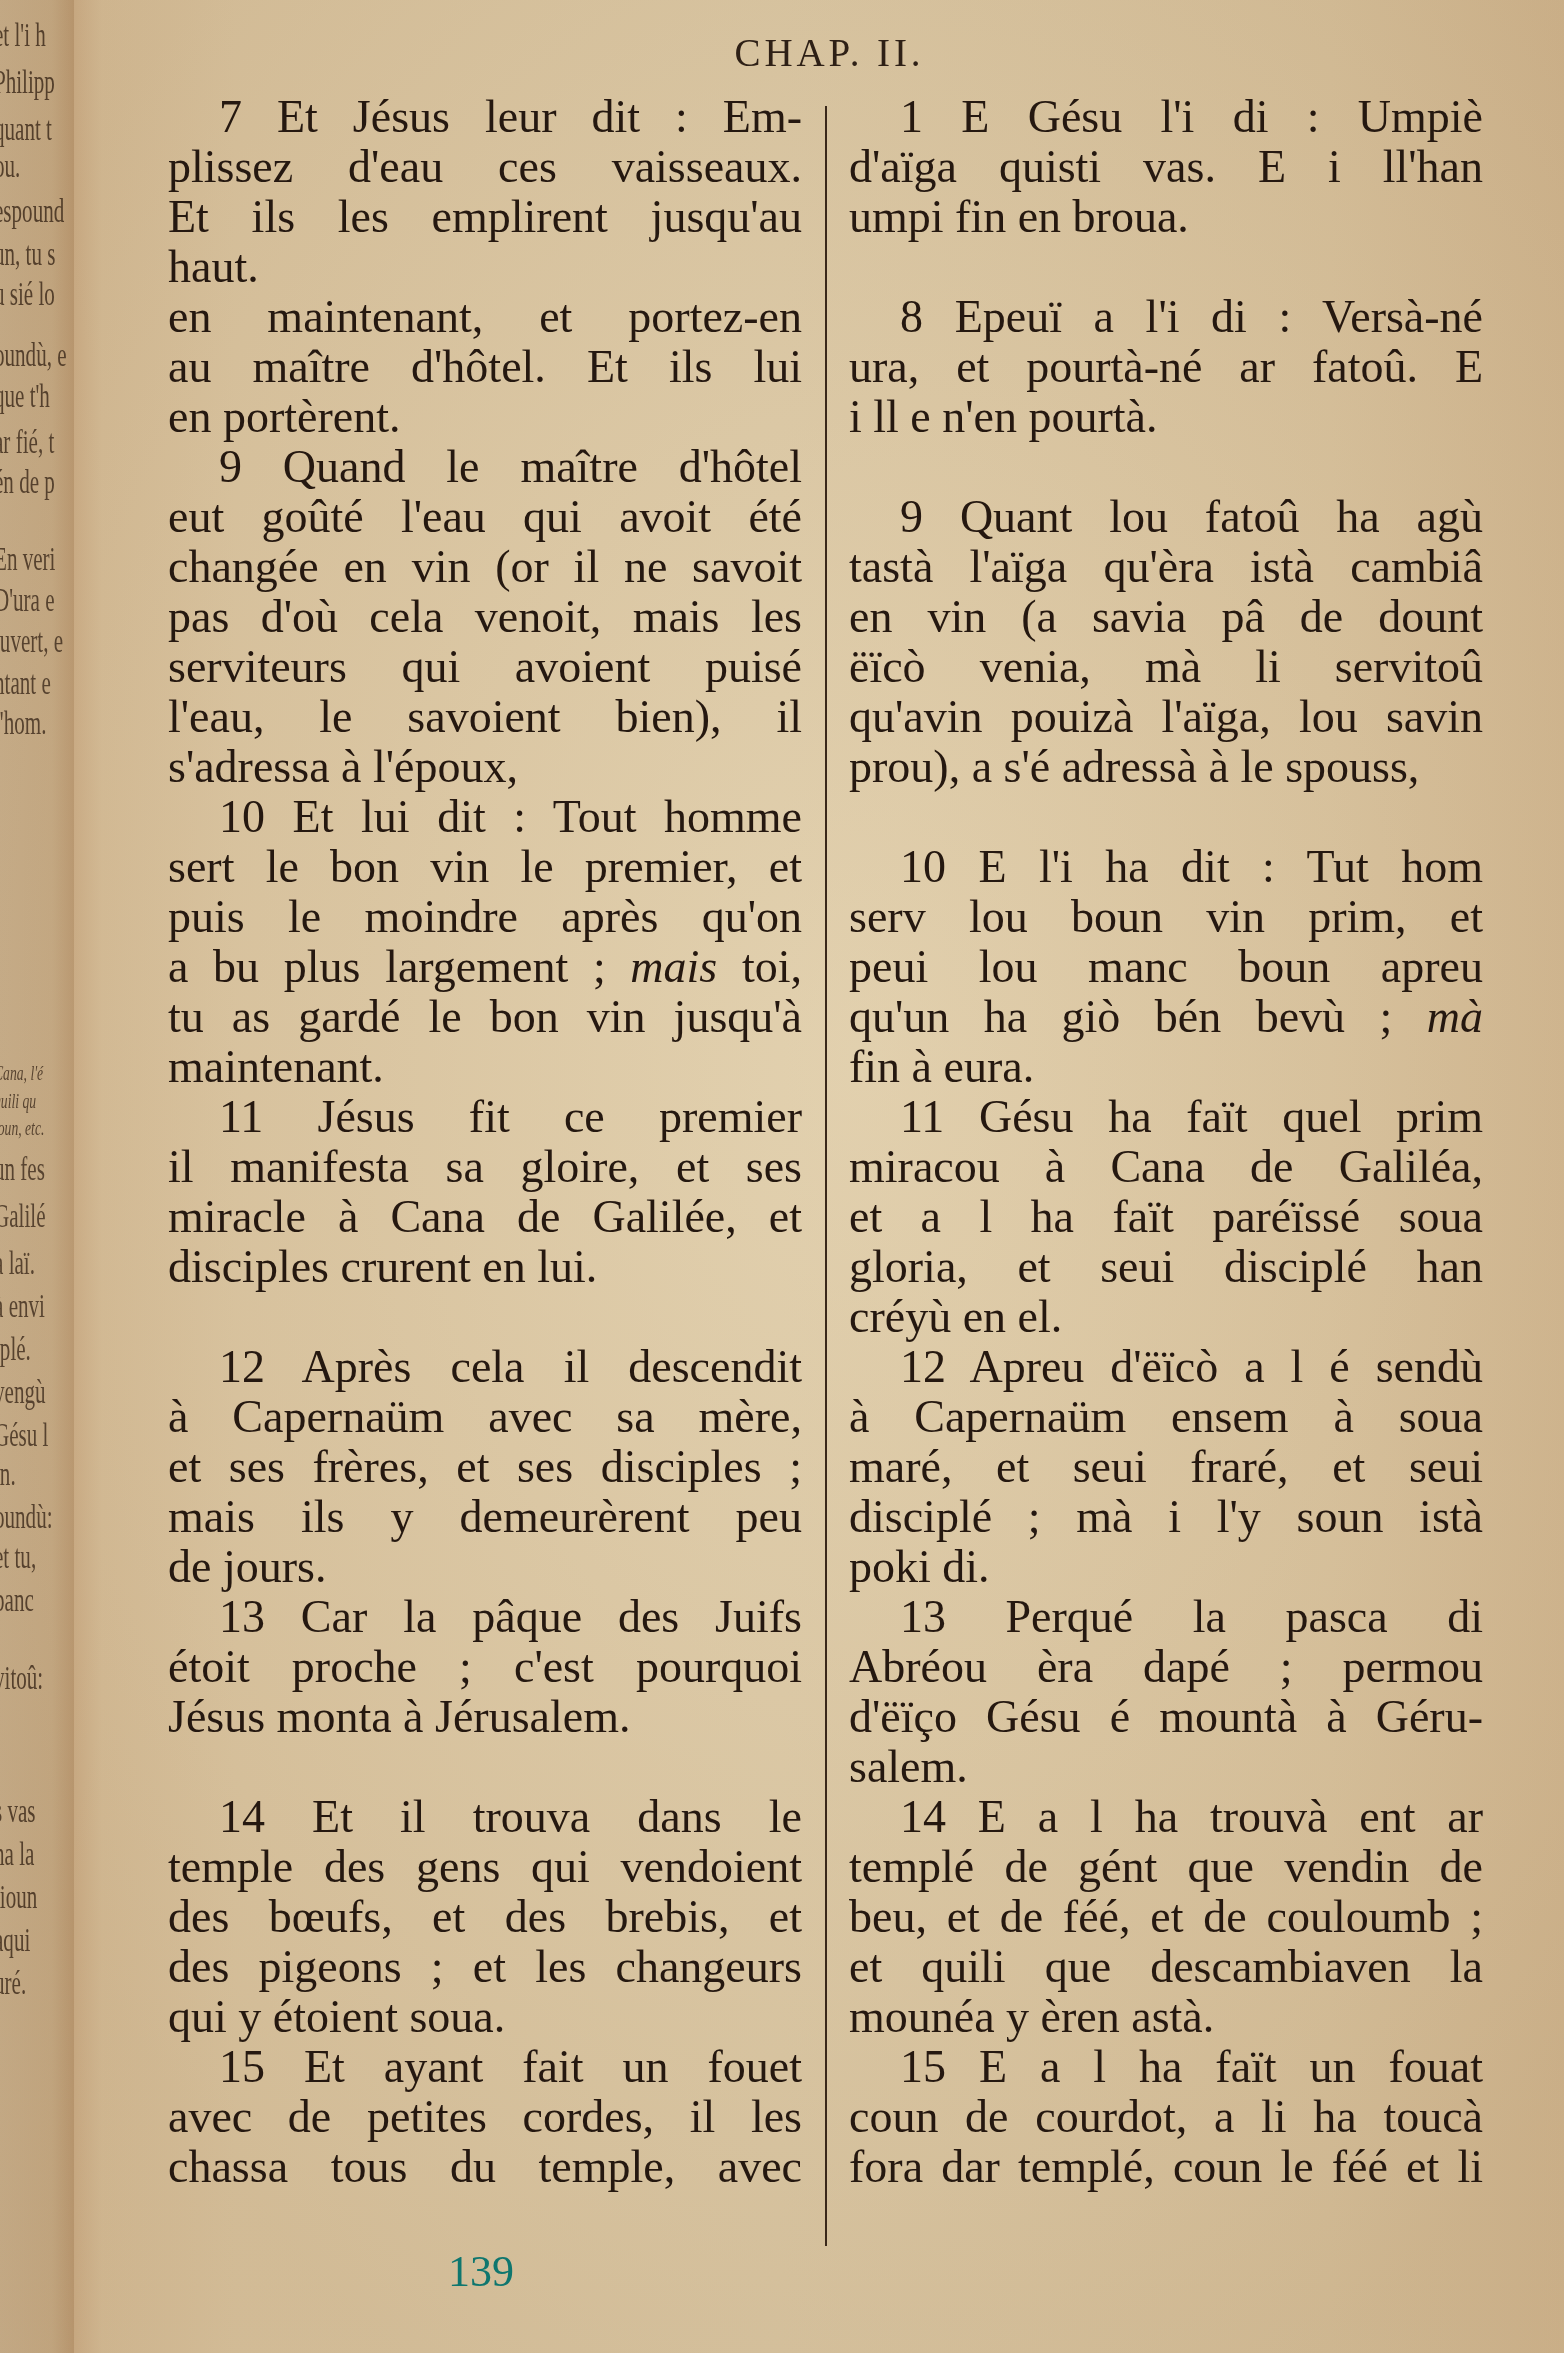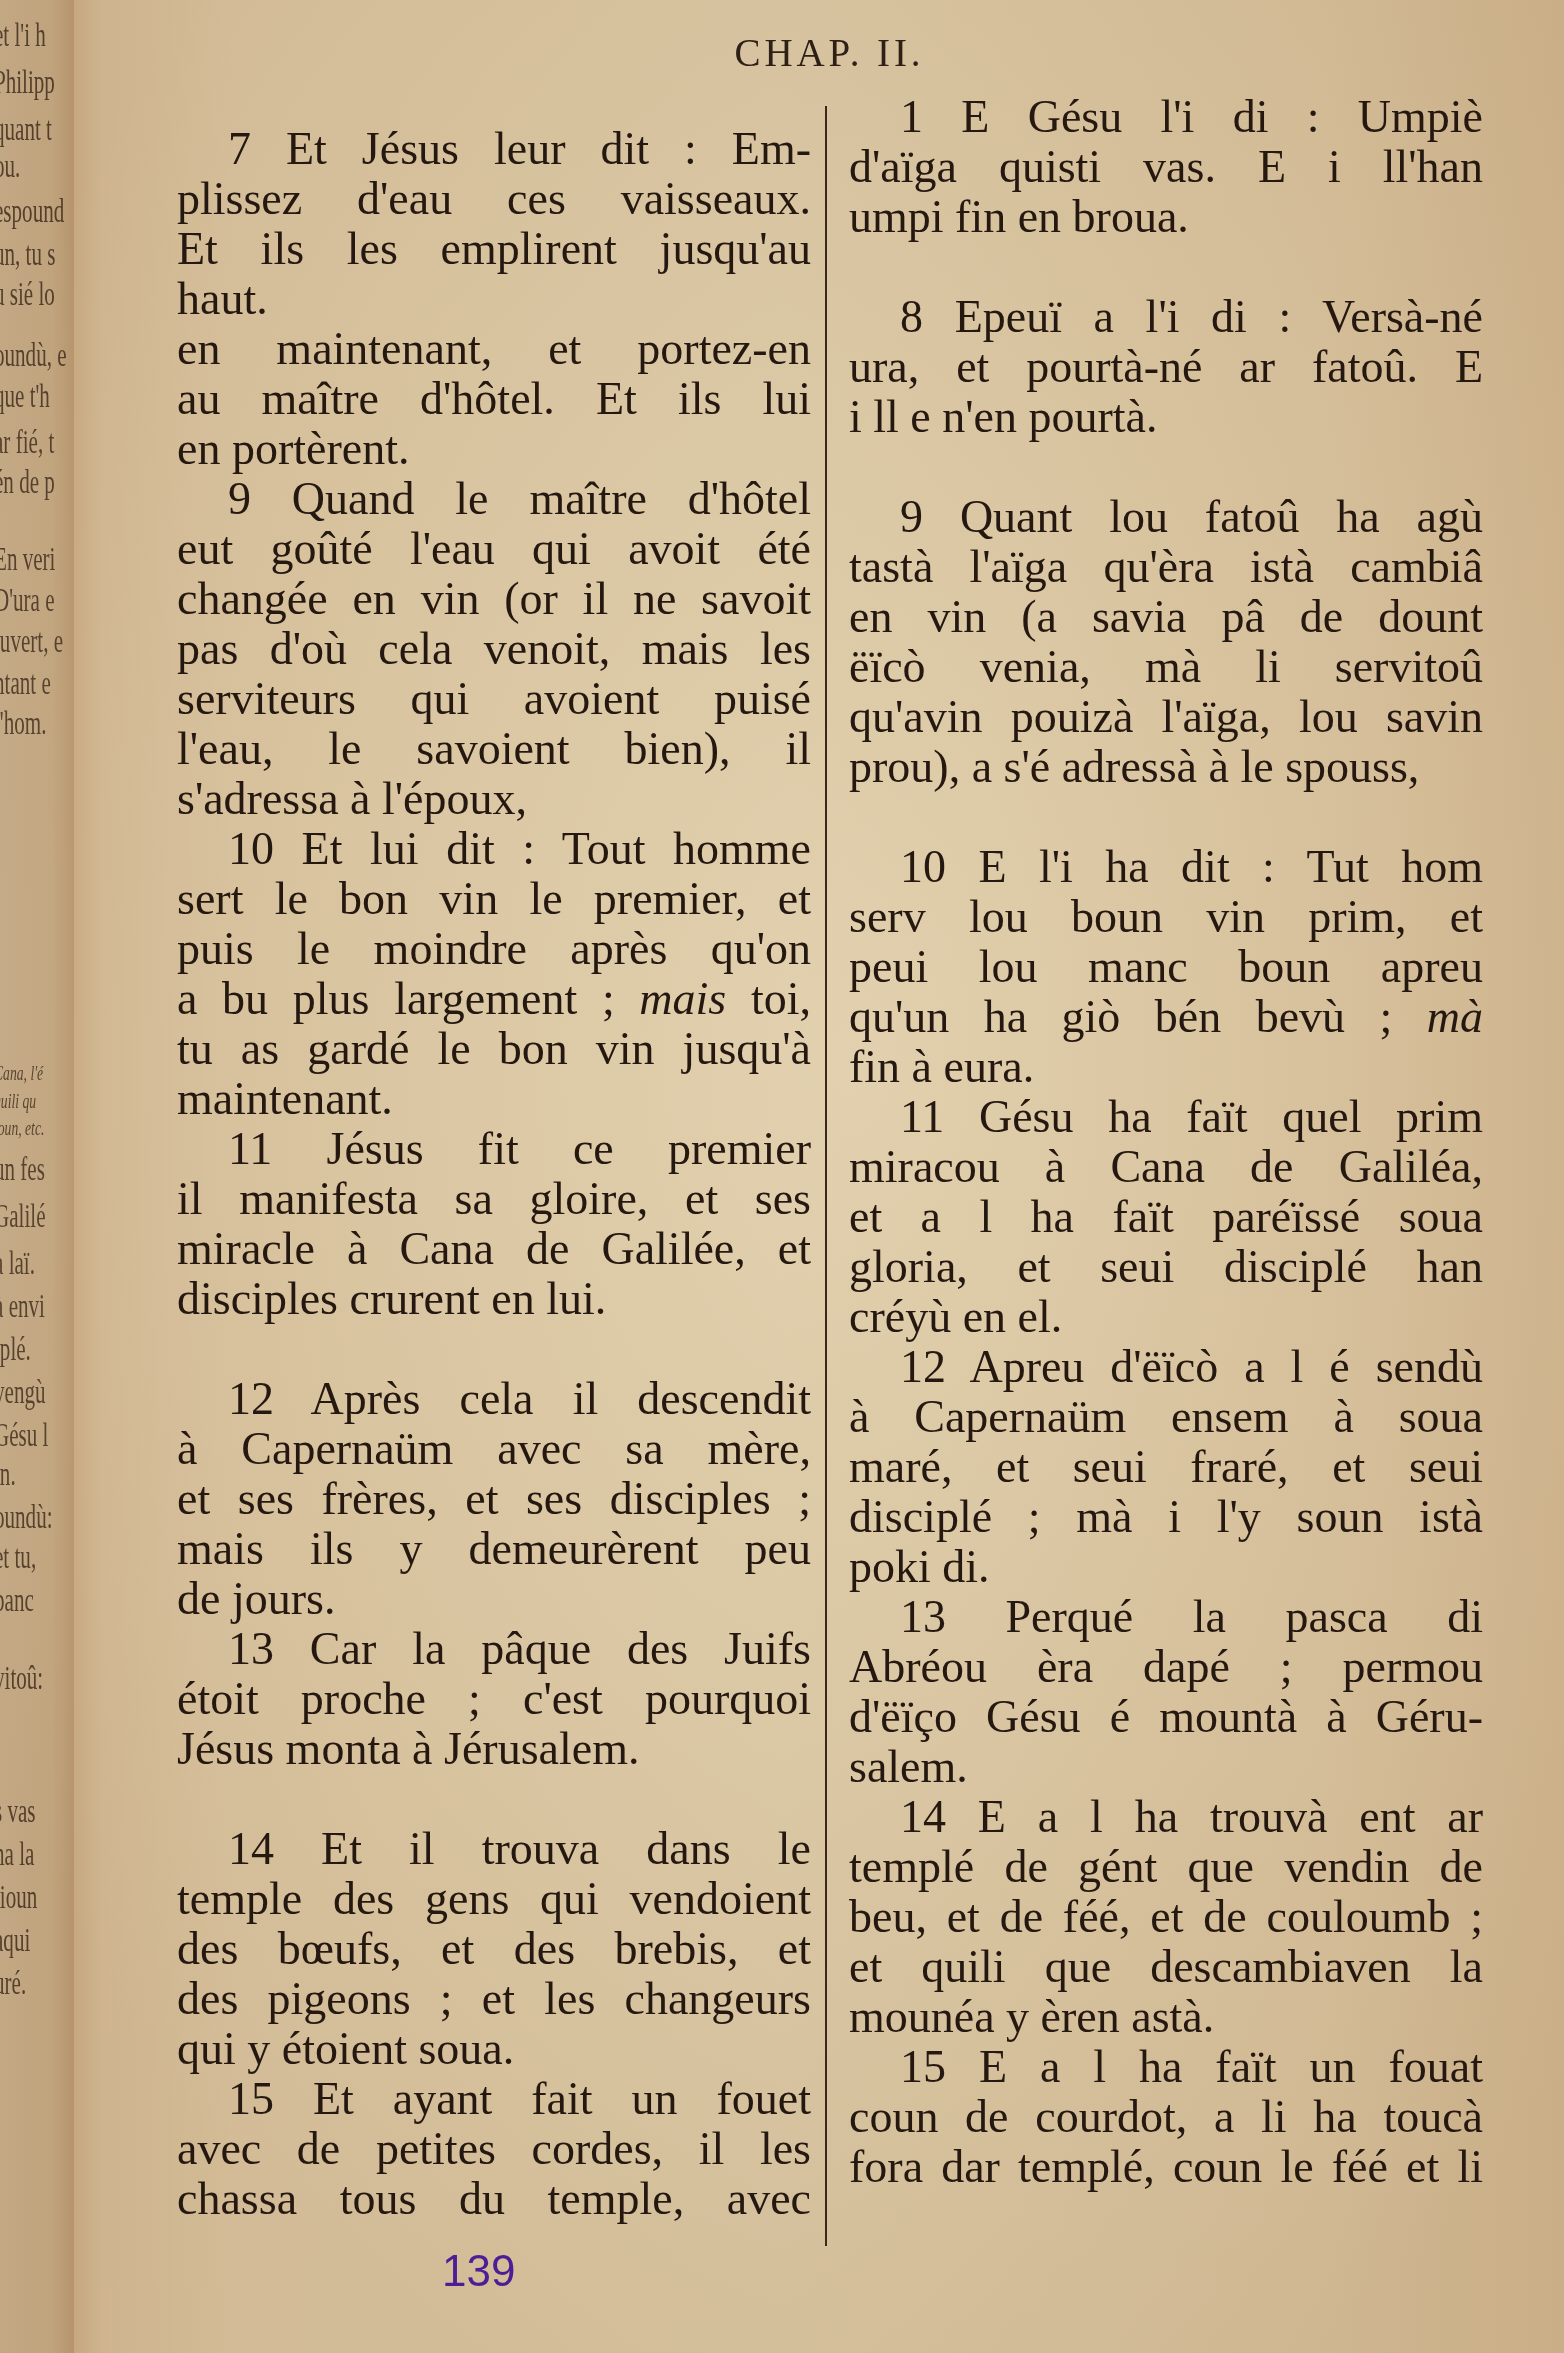--- a/index.html
+++ b/index.html
@@ -32,34 +32,34 @@
   }
   .divider {
     position: absolute; left: 825px; top: 106px; width: 2.3px; height: 2140px;
     background: #3a281a;
   }
   .col {
     position: absolute; top: 92px; width: 634px;
     font-family: "Liberation Serif", serif; font-size: 46px; line-height: 50px;
     color: #251810;
   }
-  .col.left { left: 177px; margin-top: 32px; }
+  .col.left { left: 168px; }
   .col.right { left: 849px; }
   .ln {
     display: block; height: 50px; white-space: nowrap;
     text-align: justify; text-align-last: justify;
     transform-origin: left center;
   }
   .ln.last { text-align-last: left; }
   .ln.indent { padding-left: 51px; }
   .ln.gap { visibility: hidden; }
   .ln .it { font-style: italic; }
   .pagenum {
-    position: absolute; top: 2246px; left: 442px; width: 78px; 
-    font-family: Liberation Sans, sans-serif; font-size: 44px; color: #4c1d95;
+    position: absolute; top: 2246px; left: 442px; width: 78px; text-align: center;
+    font-family: Liberation Serif, serif; font-size: 44px; color: #0f766e;
   }
 </style>
 </head>
 <body>
 
 <div class="gutter" id="gutter">
     <div class="gutter-line" style="top: 15.6px;">et l'i h</div>
     <div class="gutter-line" style="top: 63px;">Philipp</div>
     <div class="gutter-line" style="top: 110px;">quant t</div>
     <div class="gutter-line" style="top: 147px;">ou.</div>

